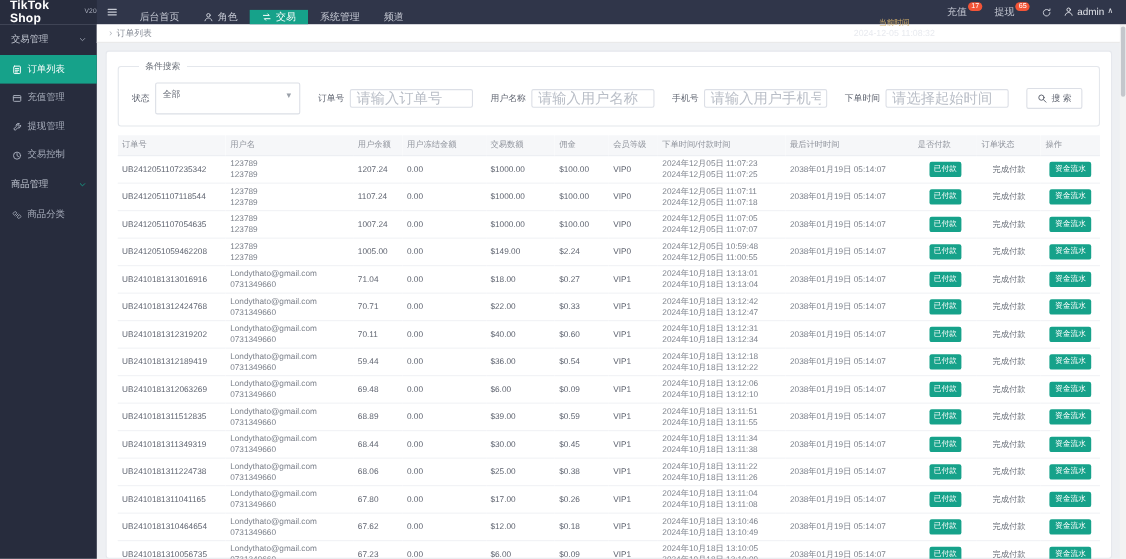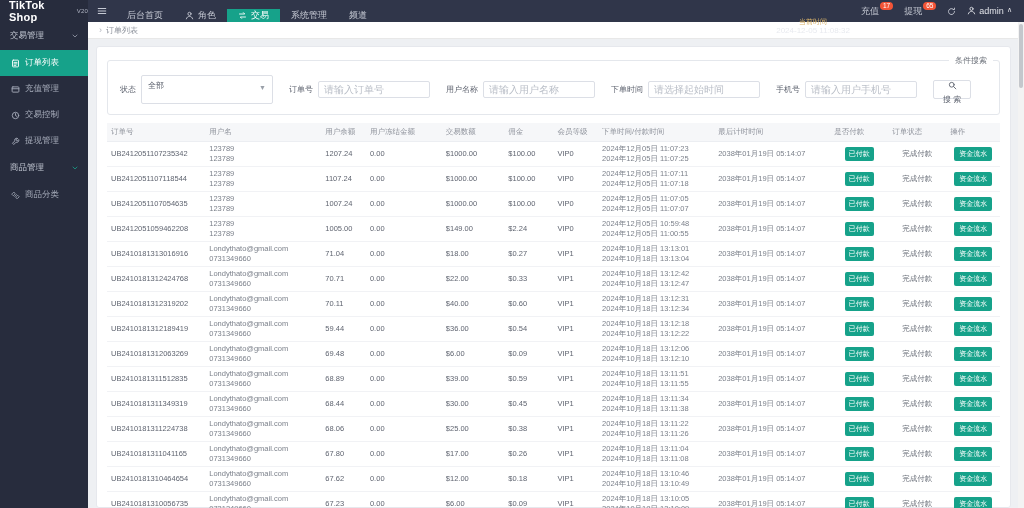--- a/index.html
+++ b/index.html
@@ -38,31 +38,31 @@
   
   .main { position:absolute; left:88px; top:22px; right:0; bottom:0; display:flex; flex-direction:column; }
   .breadcrumb-bar { height:17px; background:#fff; border-bottom:1px solid #e8e8e8;
     display:flex; align-items:center; padding-left:11px; font-size:8px; color:#8a8f99; flex:0 0 17px;}
   .breadcrumb-bar .sep { margin-right:4px; color:#b0b4bc; font-size:9px; }
   .content { flex:1; padding:7px 13px 0 8px; overflow:hidden; }
   .card { background:#fff; border:1px solid #e6e8ed; border-radius:3px; padding:8px 10px; height:100%; }
 
   
   fieldset.filter { border:1px solid #e4e7ec; border-radius:3px; padding:9px 12px 10px; }
-  fieldset.filter legend { font-size:8px; color:#6b7079; padding:0 6px; margin-left:6px;text-align:right; }
+  fieldset.filter legend { font-size:8px; color:#6b7079; padding:0 6px; margin-left:6px; }
   .filter-row { display:flex; align-items:center; gap:16px; font-size:8px; color:#5f6470; }
   .f-field { display:flex; align-items:center; gap:5px; white-space:nowrap; }
   .f-input { width:112px; height:17px; border:1px solid #dcdfe6; border-radius:2px;
-    font-size:10px; padding:0 5px; color:#5f6470; font-family:inherit; background:#fff;}
+    font-size:13px; padding:0 5px; color:#5f6470; font-family:inherit; background:#fff;}
   .f-input::placeholder { color:#b9bec7; }
   .f-select { width:132px; height:29px; border:1px solid #dcdfe6; border-radius:2px;
     display:flex; align-items:flex-end; justify-content:space-between; padding:12px 6px; cursor:pointer; background:#fff;}
   .f-select .caret { color:#9aa0a9; font-size:7px; }
   .search-btn { height:19px; display:flex; align-items:center; gap:4px; padding:0 9px;
-    border:1px solid #dcdfe6; background:#fff; border-radius:2px; font-size:8px; color:#5f6470; cursor:pointer; font-family:inherit;flex-direction:column;}
+    border:1px solid #dcdfe6; background:#fff; border-radius:2px; font-size:8px; color:#5f6470; cursor:pointer; font-family:inherit;}
 
   
   table.orders { width:100%; border-collapse:collapse; table-layout:fixed; margin-top:8px;
     font-size:7.5px; color:#5f6470; }
   table.orders th { background:#f6f7f9; color:#8f939c; font-weight:normal; text-align:left;
     padding:4px 4px; border-bottom:1px solid #eceef2; white-space:nowrap; overflow:hidden;}
   table.orders td { padding:2px 4px; border-bottom:1px solid #f1f2f5; height:22px;
     line-height:1.3; white-space:nowrap; overflow:hidden; vertical-align:middle;}
   th.c, td.c { text-align:center; }
   .two-line div { line-height:10px; }
@@ -172,33 +172,33 @@
         <svg class="ic" width="9" height="9" viewBox="0 0 12 12" fill="none" stroke="currentColor" stroke-width="1.2" stroke-linecap="round">
           <rect x="1.5" y="2.5" width="9" height="7" rx="1"></rect>
           <path d="M1.5 5h9"></path>
         </svg>
       </span>
       <span>充值管理</span>
     </div>
     <div class="side-item">
       <span>
         <svg class="ic" width="9" height="9" viewBox="0 0 12 12" fill="none" stroke="currentColor" stroke-width="1.2" stroke-linecap="round">
-          <circle cx="6" cy="6" r="4.3"></circle>
-          <path d="M6 3.5V6l1.8 1.2"></path>
-        </svg>
-      </span>
-      <span>交易控制</span>
+          <path d="M8.5 1.8a2.6 2.6 0 0 0-3.4 3.4L2 8.3 3.7 10l3.1-3.1a2.6 2.6 0 0 0 3.4-3.4L8.4 5.3 6.7 3.6z"></path>
+        </svg>
+      </span>
+      <span>提现管理</span>
     </div>
     <div class="side-item">
       <span>
         <svg class="ic" width="9" height="9" viewBox="0 0 12 12" fill="none" stroke="currentColor" stroke-width="1.2" stroke-linecap="round">
-          <path d="M8.5 1.8a2.6 2.6 0 0 0-3.4 3.4L2 8.3 3.7 10l3.1-3.1a2.6 2.6 0 0 0 3.4-3.4L8.4 5.3 6.7 3.6z"></path>
-        </svg>
-      </span>
-      <span>提现管理</span>
+          <circle cx="6" cy="6" r="4.3"></circle>
+          <path d="M6 3.5V6l1.8 1.2"></path>
+        </svg>
+      </span>
+      <span>交易控制</span>
     </div>
     <div class="side-group-header">
       <span>商品管理</span>
       <span class="chev" style="color:#16a28a">
         <svg class="ic" width="8" height="8" viewBox="0 0 12 12" fill="none" stroke="currentColor" stroke-width="1.2" stroke-linecap="round">
           <path d="M3 4.5l3 3 3-3"></path>
         </svg>
       </span>
     </div>
     <div class="side-item">
@@ -230,26 +230,26 @@
           </div>
           <div class="f-field">
             <span>订单号</span>
             <input class="f-input" placeholder="请输入订单号" style="">
           </div>
           <div class="f-field">
             <span>用户名称</span>
             <input class="f-input" placeholder="请输入用户名称" style="">
           </div>
           <div class="f-field">
+            <span>手机号</span>
+            <input class="f-input" placeholder="请输入用户手机号" style="">
+          </div>
+          <div class="f-field">
             <span>下单时间</span>
             <input class="f-input" placeholder="请选择起始时间" style="">
-          </div>
-          <div class="f-field">
-            <span>手机号</span>
-            <input class="f-input" placeholder="请输入用户手机号" style="">
           </div>
           <button class="search-btn">
             <span id="searchIcon">
                 <svg class="ic" width="9" height="9" viewBox="0 0 12 12" fill="none" stroke="currentColor" stroke-width="1.2" stroke-linecap="round">
                   <circle cx="5" cy="5" r="3.2"></circle>
                   <path d="M7.5 7.5L10.5 10.5"></path>
                 </svg>
               </span>
             <span>搜 索</span>
           </button>

